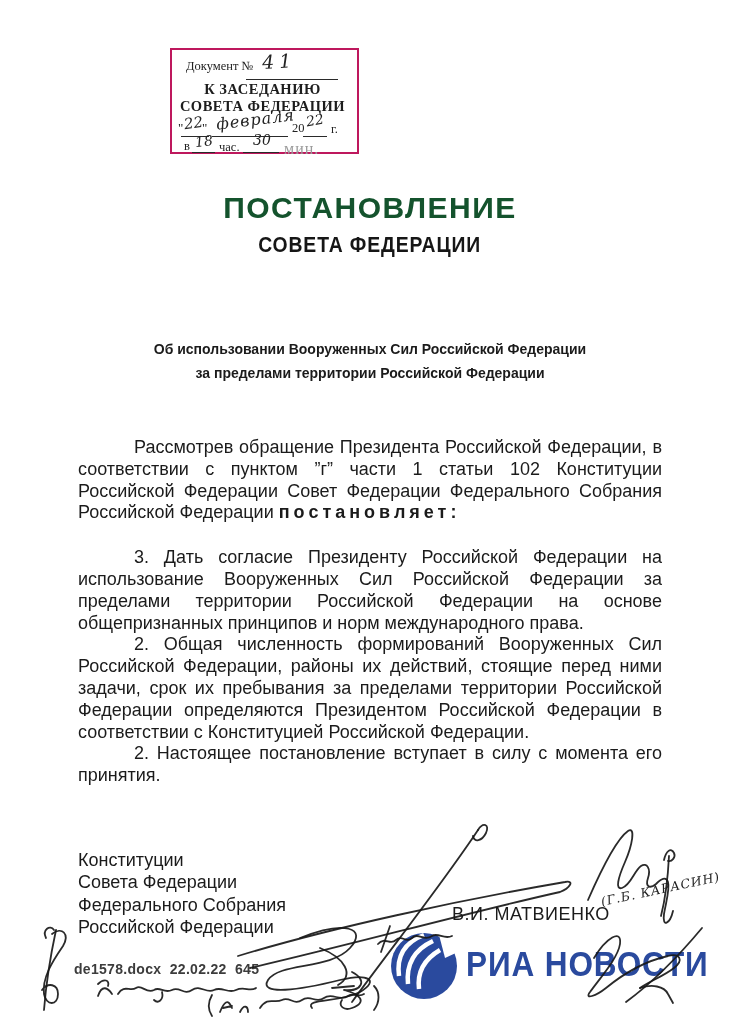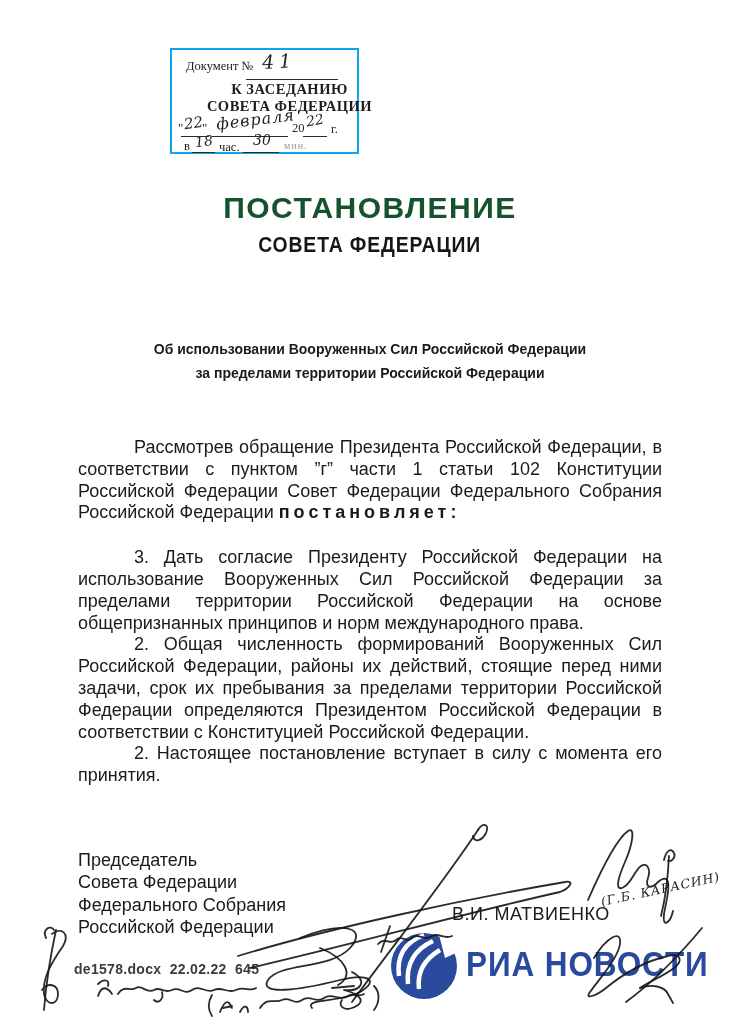--- a/index.html
+++ b/index.html
@@ -2,46 +2,46 @@
 <html><head>
 <meta charset="utf-8">
 <style>
   html,body{margin:0;padding:0;background:#ffffff;}
   .page{
     position:relative;width:729px;height:1024px;background:#ffffff;
     font-family:"Liberation Sans",sans-serif;color:#1b1b1b;overflow:hidden;
   }
   
   .stamp{position:absolute;left:170px;top:48px;width:185px;height:102px;
-    border:2px solid #0ea5e9;font-family:"Liberation Serif",serif;}
+    border:2px solid #be185d;font-family:"Liberation Serif",serif;}
   .stamp .abs{position:absolute;white-space:nowrap;}
   .st-doc-label{left:14px;top:9px;font-size:12.5px;color:#222;}
   .hw{font-family:"DejaVu Serif",serif;font-style:italic;color:#232323;}
   .st-doc-number{left:90px;top:0px;font-size:19px;letter-spacing:5px;transform:rotate(-3deg);}
   .st-u{position:absolute;height:0;border-top:1.5px solid #2a2a2a;}
   .u1{left:74px;top:29px;width:92px;}
-  .st-session{left:0;width:181px;text-align:center;font-weight:bold;font-size:14.5px;letter-spacing:.5px;color:#1d1d1d;padding-left:27px;}
+  .st-session{left:0;width:181px;text-align:center;font-weight:bold;font-size:14.5px;letter-spacing:.5px;color:#1d1d1d;}
   .s1{top:31px;} .s2{top:48px;}
   .st-q{font-size:13px;color:#222;}
   .q1{left:6px;top:70px;} .q2{left:30px;top:70px;}
   .st-day{left:12px;top:64px;font-size:15px;transform:rotate(-8deg);}
   .u-day{left:9px;top:86px;width:28px;}
   .st-month{left:44px;top:60px;font-size:16px;transform:rotate(-7deg);letter-spacing:1px;}
   .u-month{left:40px;top:86px;width:76px;}
   .st-yearp{left:120px;top:71px;font-size:12.5px;color:#222;}
   .st-yearw{left:134px;top:62px;font-size:14px;transform:rotate(-10deg);}
   .u-year{left:131px;top:86px;width:24px;}
   .st-g{left:159px;top:72px;font-size:12.5px;color:#222;}
   .st-v{left:12px;top:89px;font-size:12.5px;color:#222;}
   .st-hours{left:23px;top:83px;font-size:14px;transform:rotate(-6deg);}
   .u-hours{left:20px;top:102px;width:23px;}
   .st-chas{left:47px;top:90px;font-size:12.5px;color:#222;}
   .u-mins{left:71px;top:102px;width:36px;}
   .st-mins{left:81px;top:82px;font-size:14px;}
-  .st-min-label{left:112px;top:90px;font-size:10px;color:#9b9b9b;letter-spacing:1px;text-align:center;}
+  .st-min-label{left:112px;top:90px;font-size:16px;color:#9b9b9b;letter-spacing:1px;text-align:center;}
   
   .t-main{position:absolute;left:78px;top:191px;width:584px;text-align:center;
     font-size:30px;line-height:34px;font-weight:bold;letter-spacing:1.5px;color:#14532d;}
   .t-sub{position:absolute;left:78px;top:233px;width:584px;text-align:center;line-height:24px;}
   .t-sub2{position:absolute;left:78px;top:259px;width:584px;text-align:center;line-height:26px;}
   .cond1{display:inline-block;transform:scaleX(.88);transform-origin:center;
     font-size:22px;font-weight:bold;letter-spacing:1px;color:#161616;}
   .cond2{display:inline-block;transform:scaleX(.8);transform-origin:center;
     font-size:22px;font-weight:bold;letter-spacing:1px;color:#161616;}
   
@@ -109,21 +109,21 @@
   </div>
 
   <div class="body-text">
     <p class="intro"><span>Рассмотрев обращение Президента Российской Федерации, в соответствии с пунктом ”г” части 1 статьи 102 Конституции Российской Федерации Совет Федерации Федерального Собрания Российской Федерации</span> <span class="resolves">постановляет:</span></p>
     <p>3. Дать согласие Президенту Российской Федерации на использование Вооруженных Сил Российской Федерации за пределами территории Российской Федерации на основе общепризнанных принципов и норм международного права.</p>
     <p>2. Общая численность формирований Вооруженных Сил Российской Федерации, районы их действий, стоящие перед ними задачи, срок их пребывания за пределами территории Российской Федерации определяются Президентом Российской Федерации в соответствии с Конституцией Российской Федерации.</p>
     <p>2. Настоящее постановление вступает в силу с момента его принятия.</p>
   </div>
 
   <div class="sig-block">
-    <div>Председатель</div>
+    <div>Конституции</div>
     <div>Совета Федерации</div>
     <div>Федерального Собрания</div>
     <div>Российской Федерации</div>
   </div>
   <div class="sig-name">В.И. МАТВИЕНКО</div>
 
   <div class="footer-note">de1578.docx  22.02.22  645</div>
 
   <div class="ria">
     <svg class="ria-globe" viewBox="0 0 72 72">

